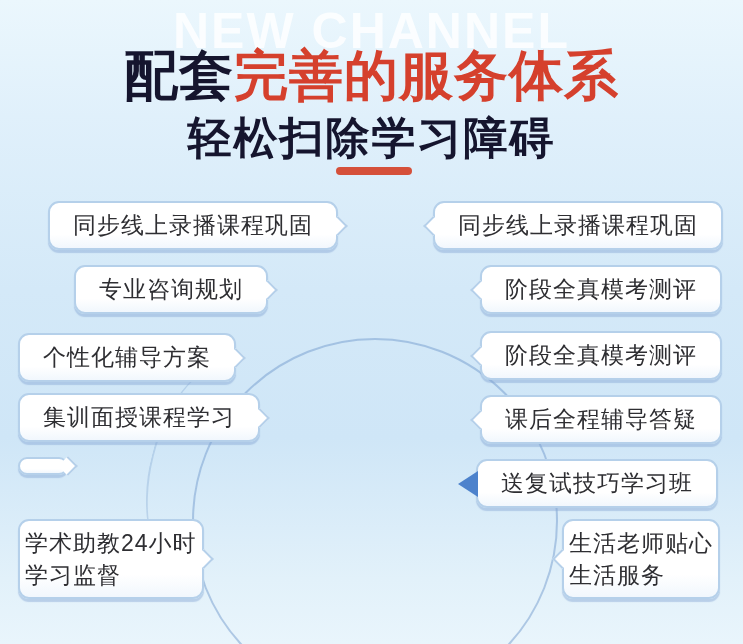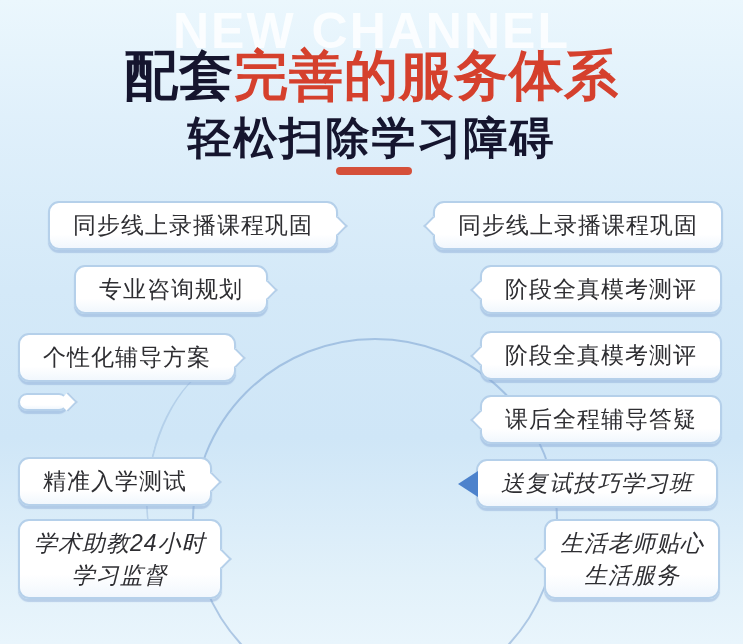--- a/index.html
+++ b/index.html
@@ -69,21 +69,21 @@
     border: 2px solid #b5d0ea;
     border-radius: 11px;
     box-shadow: 0 3px 1px rgba(130,165,210,0.45);
     padding: 7px 23px;
     font-size: 23px;
     color: #2e2e32;
     white-space: nowrap;
     letter-spacing: 1px;
   }
   .bubble .label { white-space: pre-line; display: block; }
-  .bubble.two-line { text-align: center; line-height: 1.4; padding: 6px 14px; font-style: italic; }
+  .bubble.two-line { text-align: left; line-height: 1.4; padding: 6px 5px; }
 
   
   .tail {
     position: absolute;
     width: 14px; height: 14px;
     background: #ffffff;
     top: 50%;
   }
   .tail-right {
     right: -9px;
@@ -114,21 +114,21 @@
   .l2 { left: 74px;  top: 265px; }
   .l3 { left: 18px;  top: 333px; }
   .l4 { left: 18px;  top: 393px; }
   .l5 { left: 18px;  top: 457px; }
   .l6 { left: 18px;  top: 519px; }
 
   .r1 { right: 20px; top: 201px; }
   .r2 { right: 21px; top: 265px; }
   .r3 { right: 21px; top: 331px; }
   .r4 { right: 21px; top: 395px; }
-  .r5 { right: 25px; top: 459px; font-style: italic; }
+  .r5 { right: 25px; top: 459px; }
   .r6 { right: 23px; top: 519px; }
 </style>
 </head>
 <body>
 
 <div class="watermark">NEW CHANNEL</div>
 
 <div class="title-block">
   <div class="title-line1"><span>配套</span><span class="red">完善的服务体系</span></div>
   <div class="title-line2">轻松扫除学习障碍</div>
@@ -145,24 +145,24 @@
 </div>
 <div class="bubble l2">
   <span class="label">专业咨询规划</span>
   <span class="tail tail-right"></span>
 </div>
 <div class="bubble l3">
   <span class="label">个性化辅导方案</span>
   <span class="tail tail-right"></span>
 </div>
 <div class="bubble l4">
+  <span class="label">集训面授课程学习</span>
   <span class="tail tail-right"></span>
 </div>
 <div class="bubble l5">
-  <span class="label">精准入学测试</span>
   <span class="tail tail-right"></span>
 </div>
 <div class="bubble l6 two-line">
   <span class="label">学术助教24小时
 学习监督</span>
   <span class="tail tail-right"></span>
 </div>
 
 <div class="bubble r1">
   <span class="label">同步线上录播课程巩固</span>

